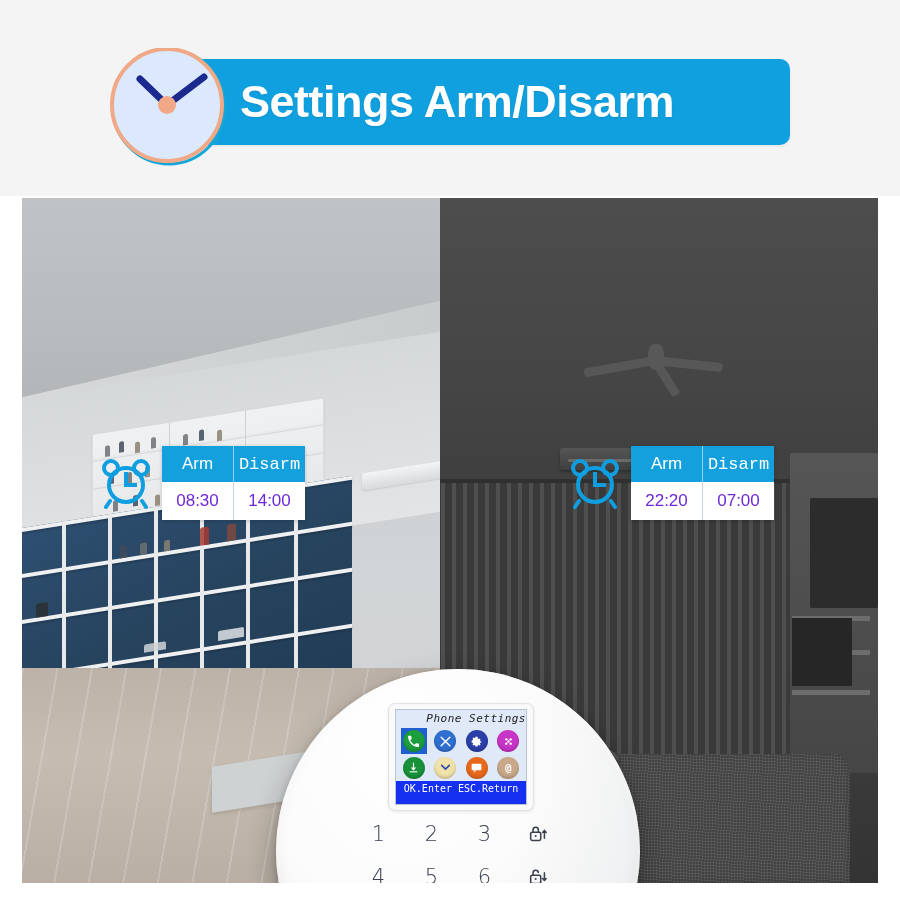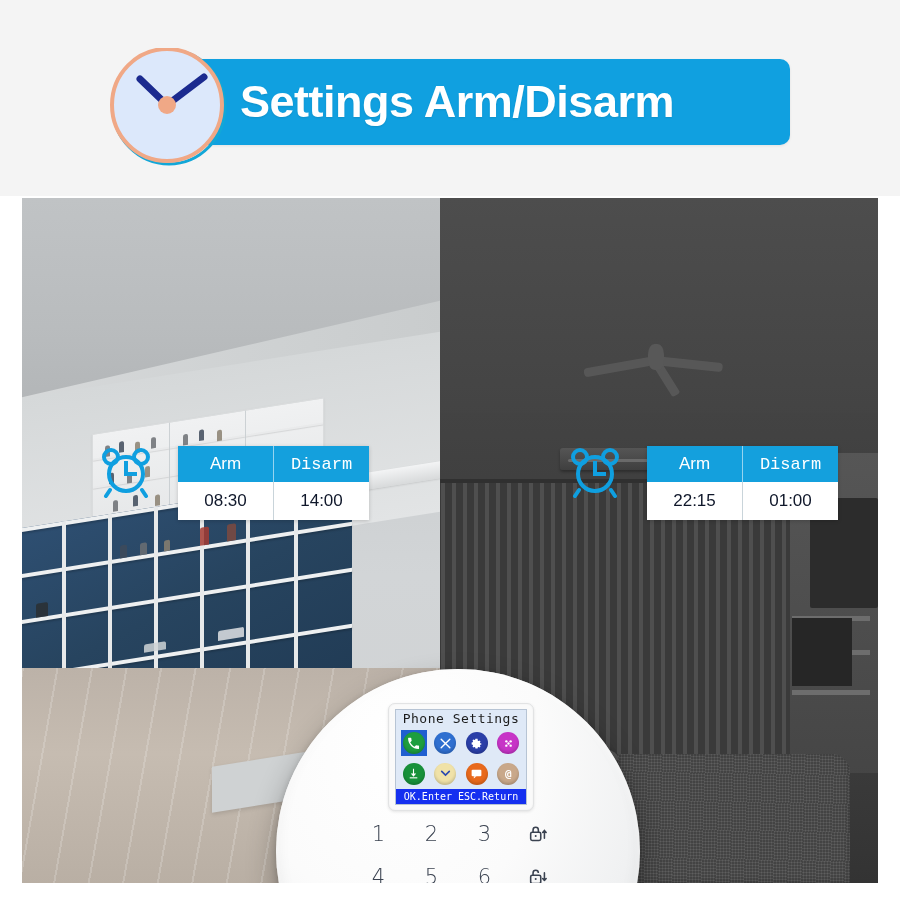--- a/index.html
+++ b/index.html
@@ -109,33 +109,33 @@
       repeating-linear-gradient(4deg,rgba(255,255,255,.06) 0 1px,rgba(0,0,0,.06) 1px 3px),
       #4b4b4b;
     border-radius:6px 18px 4px 10px;box-shadow:0 -2px 6px rgba(0,0,0,.2) inset;}
   .table-top{position:absolute;left:78px;top:545px;width:100px;height:30px;border-radius:50%;
     background:linear-gradient(180deg,#5d5d5d,#4b4b4b);box-shadow:0 3px 5px rgba(0,0,0,.35);}
   .table-leg{position:absolute;top:566px;width:2px;height:72px;background:#2a2a2a;transform-origin:top center;}
   .table-obj{position:absolute;left:105px;top:528px;width:16px;height:22px;background:#3c3c3c;border-radius:2px;}
   .table-book{position:absolute;left:88px;top:540px;width:62px;height:9px;background:#6a6a6a;transform:rotate(-4deg);border-radius:1px;}
 
   
-  .sched{position:absolute;display:flex;align-items:flex-start;gap:26px;}
+  .sched{position:absolute;display:flex;align-items:center;gap:10px;}
   .sched-day{left:78px;top:248px;}
   .sched-night{left:547px;top:248px;}
   .alarm-icon{width:52px;height:52px;flex:0 0 52px;}
   .sched-table{border-collapse:collapse;box-shadow:0 1px 4px rgba(0,0,0,.18);}
   .sched-table th{
     background:#14a0dd;color:#fff;font-size:17px;font-weight:normal;
     padding:8px 0;width:71px;text-align:center;border-right:1px solid rgba(255,255,255,.55);
   }
   .sched-table th:last-child{border-right:none;font-family:Liberation Mono, monospace;}
   .sched-table td{
-    background:#ffffff;color:#0f172a;font-size:17px;
-    padding:9px 12px;width:71px;text-align:center;border-right:1px solid #c9d4da;
+    background:#ffffff;color:#6d28d9;font-size:17px;
+    padding:9px 0;width:71px;text-align:center;border-right:1px solid #c9d4da;
   }
   .sched-table td:last-child{border-right:none;}
 
   
   .panel{
     position:absolute;left:254px;top:471px;width:364px;height:364px;
     border-radius:50%;
     background:
       radial-gradient(ellipse at 34% 22%, #ffffff 0%, #fbfbfb 42%, #f0f1f2 72%, #e2e4e5 100%);
     box-shadow:0 14px 30px rgba(0,0,0,.32), 0 2px 6px rgba(0,0,0,.18),
@@ -148,31 +148,31 @@
     box-shadow:0 1px 3px rgba(0,0,0,.10), inset 0 0 2px rgba(0,0,0,.05);
   }
   .lcd{
     position:absolute;left:373px;top:511px;width:130px;height:94px;
     background:#dfe9f7;border:1px solid #b7c4d4;
     display:flex;flex-direction:column;
     font-family:"DejaVu Sans Mono","Liberation Mono",monospace;
     overflow:hidden;
   }
   .lcd-title{
-    height:18px;line-height:18px;text-align:center;
-    font-size:13px;color:#1c1c1c;letter-spacing:0.5px;white-space:nowrap;
+    height:18px;line-height:18px;text-align:right;
+    font-size:11px;color:#1c1c1c;letter-spacing:0.5px;white-space:nowrap;font-style:italic;
   }
   .lcd-grid{flex:1;display:grid;grid-template-columns:repeat(4,1fr);grid-template-rows:repeat(2,1fr);
     align-items:center;justify-items:center;padding:0 2px;}
   .lcd-cell{width:26px;height:26px;display:flex;align-items:center;justify-content:center;}
   .lcd-cell.sel{background:#1f5fd0;}
   .ic{width:22px;height:22px;border-radius:50%;display:flex;align-items:center;justify-content:center;
       font-size:12px;color:#fff;line-height:1;box-shadow:inset 0 -2px 3px rgba(0,0,0,.18);}
   .lcd-status{
-    height:15px;line-height:15px;background:#1530f0;color:#fff;
+    height:23px;line-height:15px;background:#1530f0;color:#fff;
     font-size:10px;letter-spacing:0px;text-align:center;white-space:nowrap;
   }
 
   .keypad{
     position:absolute;left:330px;top:615px;width:212px;height:170px;
     display:grid;grid-template-columns:repeat(4,1fr);grid-template-rows:repeat(4,1fr);
     align-items:center;justify-items:center;
   }
   .key{
     width:44px;height:40px;display:flex;align-items:center;justify-content:center;
@@ -336,22 +336,22 @@
         <line x1="10" y1="44" x2="6" y2="50" stroke="#0f9fe0" stroke-width="4" stroke-linecap="round"></line>
         <line x1="42" y1="44" x2="46" y2="50" stroke="#0f9fe0" stroke-width="4" stroke-linecap="round"></line>
       </svg>
       <table class="sched-table">
         <tbody>
             <tr>
           <th>Arm</th>
           <th>Disarm</th>
         </tr>
         <tr>
-          <td>22:15</td>
-          <td>01:00</td>
+          <td>22:20</td>
+          <td>07:00</td>
         </tr>
       </tbody>
         </table>
     </div>
 
     <div class="panel"></div>
 
     <div class="lcd-bezel"></div>
     <div class="lcd">
       <div class="lcd-title">Phone Settings</div>

